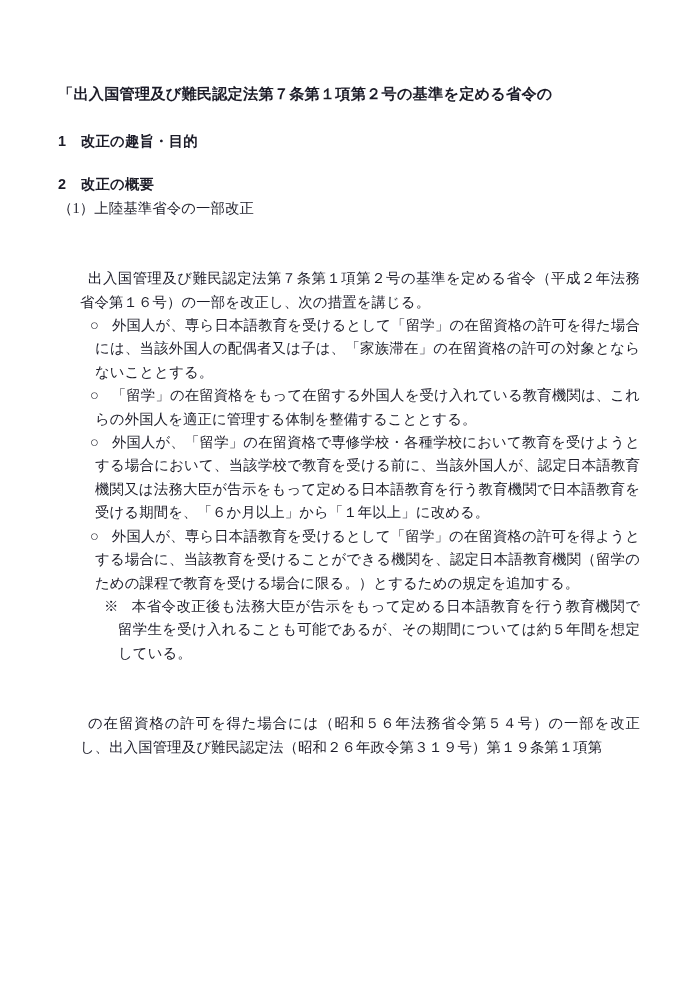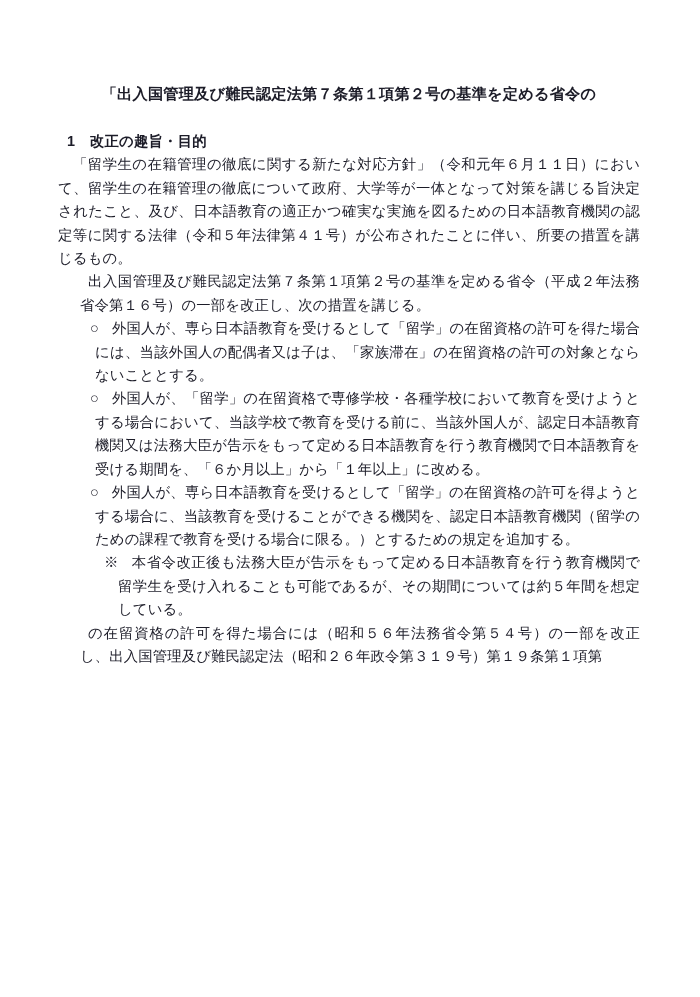--- a/index.html
+++ b/index.html
@@ -17,47 +17,47 @@
     box-sizing: border-box;
     width: 700px;
     height: 997px;
     padding: 0 60px 0 58px;
   }
   .doc-title {
     font-family: "Liberation Sans", "DejaVu Sans", sans-serif;
     font-weight: bold;
     font-size: 15.2px;
     line-height: 28px;
-    text-align: center;
+    text-align: left;
     margin-top: 80px;
     letter-spacing: 0.2px;
   }
   .sec-heading {
     font-family: "Liberation Sans", "DejaVu Sans", sans-serif;
     font-weight: bold;
     font-size: 14.4px;
     line-height: 23.4px;
     letter-spacing: 0.2px;
-    margin-left: 9px;
   }
   #s1-heading { margin-top: 22px; }
   #s2-heading { margin-top: 20px; }
   .body-text {
     font-family: "Liberation Serif", "DejaVu Serif", serif;
     font-size: 14.4px;
     line-height: 23.4px;
     text-align: justify;
     line-break: strict;
     letter-spacing: 0.1px;
   }
   .p-indent1 { text-indent: 15px; }      
   .item-label { text-indent: 0; }        
   .intro {                               
     padding-left: 22px;
     text-indent: 8px;
+    margin-top: 47px;
   }
   .bullet {                              
     padding-left: 37px;
     text-indent: -5px;
   }
   .bullet .marker { margin-right: 13px; }
   .note {                                
     padding-left: 60px;
     text-indent: -14px;
   }
@@ -67,29 +67,31 @@
 <body>
 
 <div class="page">
 
   <div class="doc-title">
     <div>「出入国管理及び難民認定法第７条第１項第２号の基準を定める省令の</div>
   </div>
 
   <div id="s1-heading" class="sec-heading">1　改正の趣旨・目的</div>
 
-  <div class="body-text p-indent1">「留学生の在籍管理の徹底に関する新たな対応方針」（令和元年６月１１日）において、留学生の在籍管理の徹底について政府、大学等が一体となって対策を講じる旨決定されたこと、及び、日本語教育の適正かつ確実な実施を図るための日本語教育機関の認定等に関する法律（令和５年法律第４１号）が公布されたことに伴い、所要の措置を講じるもの。</div>
 
+  <div id="s2-heading" class="sec-heading">2　改正の概要</div>
 
+  <div class="body-text item-label">（1）上陸基準省令の一部改正</div>
 
   <div class="body-text intro">出入国管理及び難民認定法第７条第１項第２号の基準を定める省令（平成２年法務省令第１６号）の一部を改正し、次の措置を講じる。</div>
 
 
   <div class="body-text bullet"><span class="marker">○</span><span>外国人が、専ら日本語教育を受けるとして「留学」の在留資格の許可を得た場合には、当該外国人の配偶者又は子は、「家族滞在」の在留資格の許可の対象とならないこととする。</span></div>
 
+  <div class="body-text bullet"><span class="marker">○</span><span>「留学」の在留資格をもって在留する外国人を受け入れている教育機関は、これらの外国人を適正に管理する体制を整備することとする。</span></div>
 
   <div class="body-text bullet"><span class="marker">○</span><span>外国人が、「留学」の在留資格で専修学校・各種学校において教育を受けようとする場合において、当該学校で教育を受ける前に、当該外国人が、認定日本語教育機関又は法務大臣が告示をもって定める日本語教育を行う教育機関で日本語教育を受ける期間を、「６か月以上」から「１年以上」に改める。</span></div>
 
   <div class="body-text bullet"><span class="marker">○</span><span>外国人が、専ら日本語教育を受けるとして「留学」の在留資格の許可を得ようとする場合に、当該教育を受けることができる機関を、認定日本語教育機関（留学のための課程で教育を受ける場合に限る。）とするための規定を追加する。</span></div>
 
   <div class="body-text note"><span class="marker">※</span><span>本省令改正後も法務大臣が告示をもって定める日本語教育を行う教育機関で留学生を受け入れることも可能であるが、その期間については約５年間を想定している。</span></div>
 
 
 
   <div class="body-text intro">の在留資格の許可を得た場合には（昭和５６年法務省令第５４号）の一部を改正し、出入国管理及び難民認定法（昭和２６年政令第３１９号）第１９条第１項第</div>

